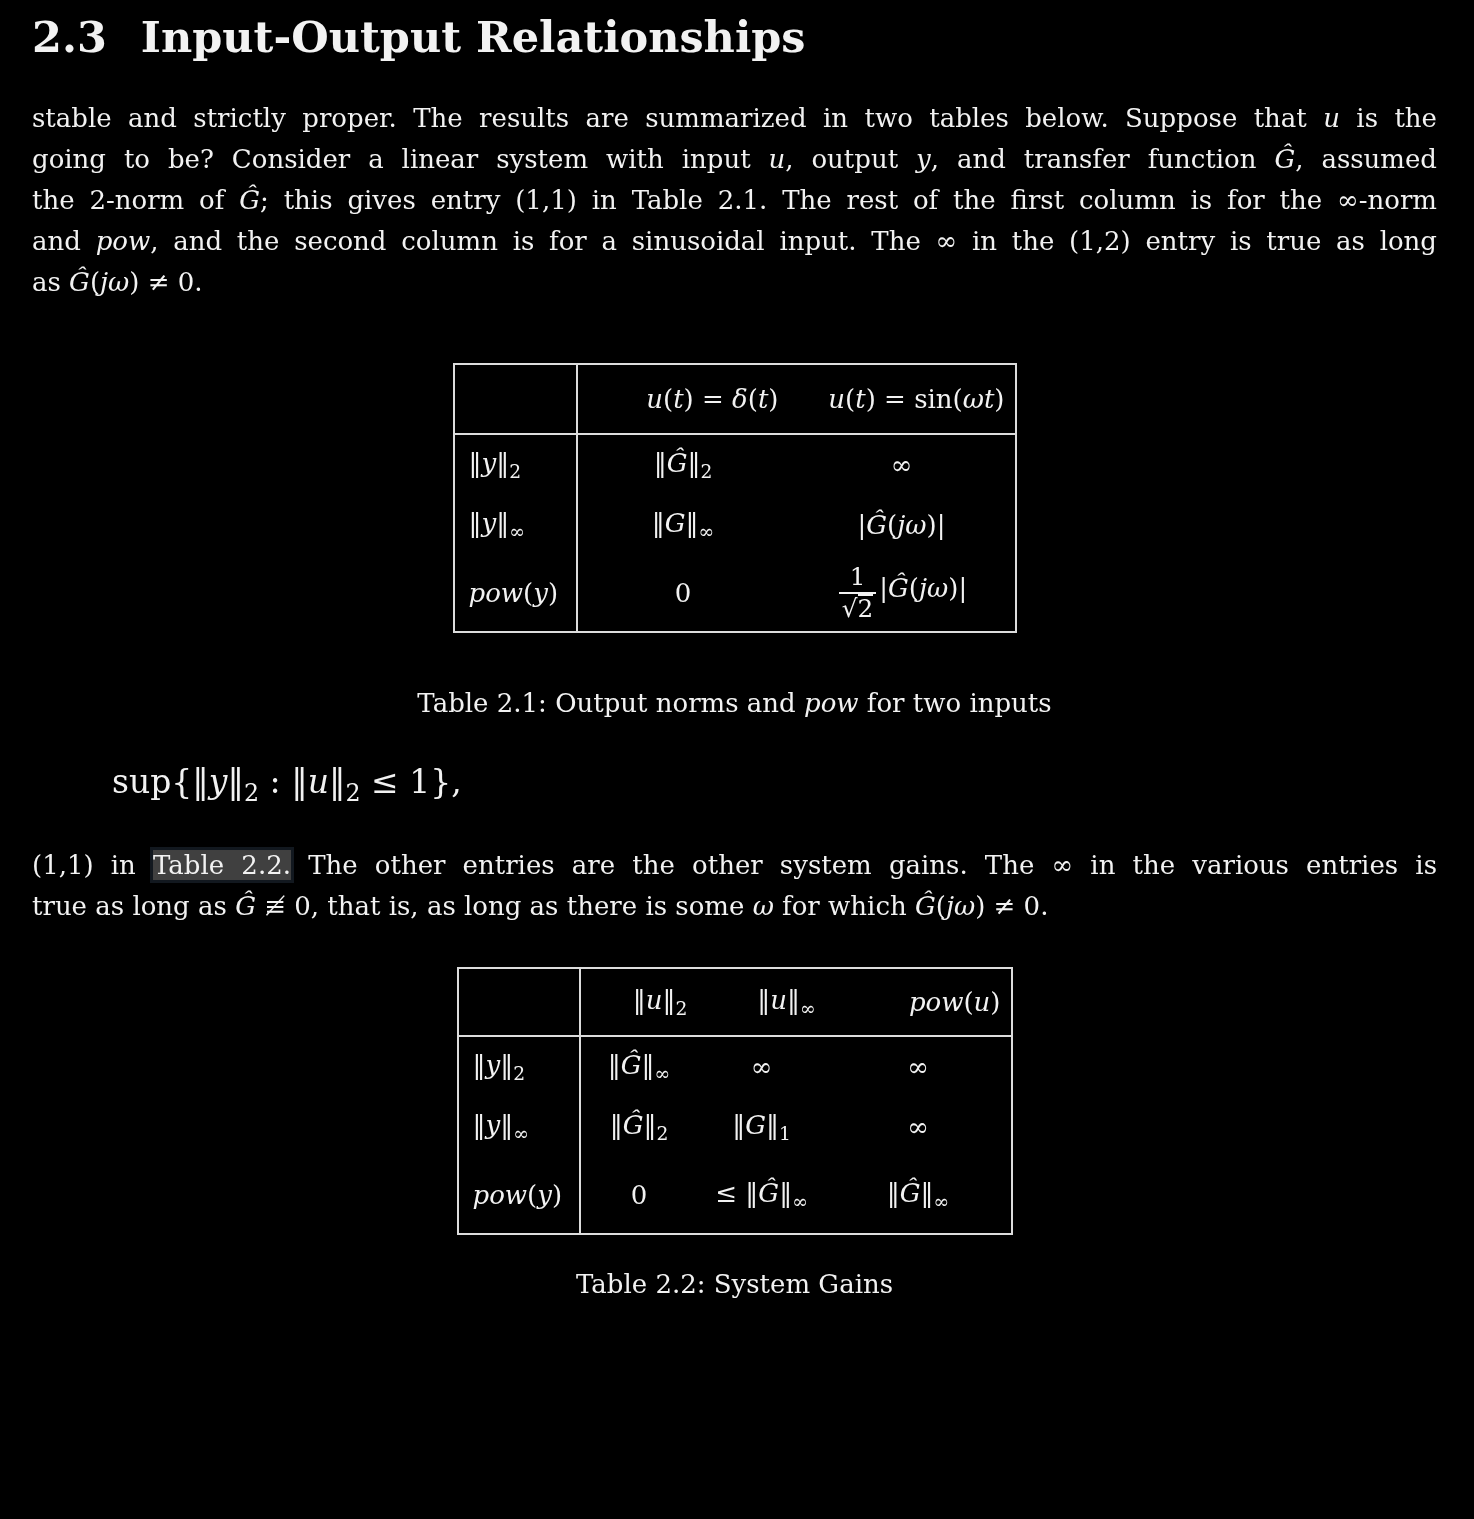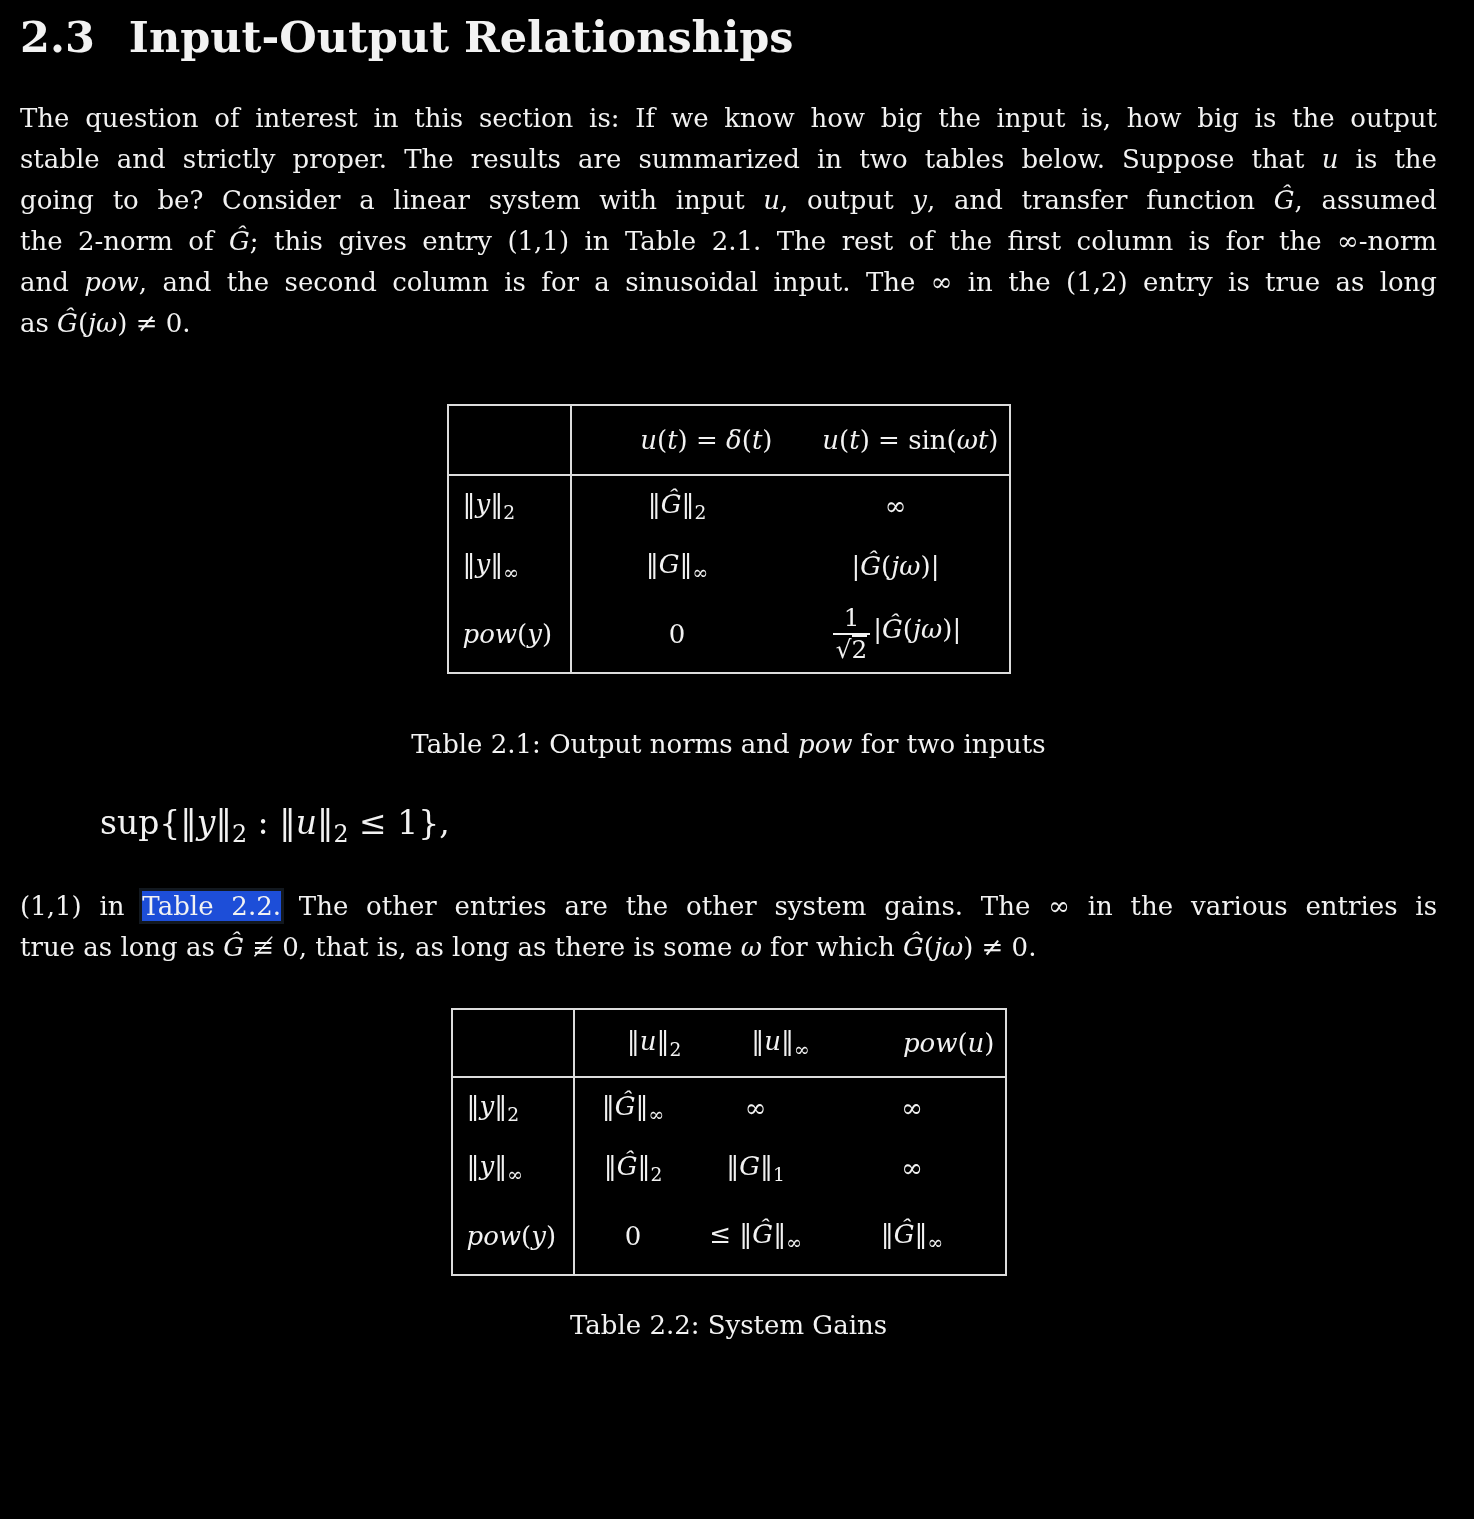--- a/index.html
+++ b/index.html
@@ -3,21 +3,21 @@
 <meta charset="utf-8">
 <style>
   html,body{margin:0;padding:0;}
   body{
     width:1474px;height:1519px;
     background:#000000;color:#f2f2f2;
     font-family:"DejaVu Serif","Liberation Serif",serif;
     font-size:26px;
     overflow:hidden;
   }
-  .page{box-sizing:border-box;width:1474px;height:1196px;padding:12px 37px 0 20px;}
+  .page{box-sizing:border-box;width:1474px;height:1196px;padding:12px 37px 0 32px;}
   em{font-style:italic;}
   sub{font-size:0.72em;}
 
   .heading{font-weight:bold;font-size:43px;line-height:50px;}
   .heading .hnum{margin-right:34px;}
 
   .para{margin-top:36px;}
   .pline{
     line-height:41px;
     text-align:justify;
@@ -70,33 +70,32 @@
     display:inline-block;
     vertical-align:-0.78em;
     text-align:center;
     margin:0 3px;
     font-size:0.95em;
   }
   .frac .fnum{display:block;line-height:1.15;}
   .frac .fden{display:block;border-top:2px solid currentColor;line-height:1.15;padding:0 3px;}
   .vinc{display:inline-block;border-top:2px solid currentColor;line-height:1.05;}
 
-  .linkbox{background:#1d4ed8;box-shadow:0 0 0 3px #12181f;}
+  .linkbox{background:#404040;box-shadow:0 0 0 3px #12181f;}
 </style>
 </head>
 <body>
 
 <div class="page">
 
   <div class="heading">
     <span class="hnum">2.3</span><span>Input-Output Relationships</span>
   </div>
 
   <div class="para">
-    <div class="pline">The question of interest in this section is: If we know how big the input is, how big is the output</div>
     <div class="pline">stable and strictly proper. The results are summarized in two tables below. Suppose that <em>u</em> is the</div>
     <div class="pline">going to be? Consider a linear system with input <em>u</em>, output <em>y</em>, and transfer function <em>Ĝ</em>, assumed</div>
     <div class="pline">the 2-norm of <em>Ĝ</em>; this gives entry (1,1) in Table 2.1. The rest of the first column is for the ∞-norm</div>
     <div class="pline">and <em>pow</em>, and the second column is for a sinusoidal input. The ∞ in the (1,2) entry is true as long</div>
     <div class="pline plast">as <em>Ĝ</em>(<em>jω</em>) ≠ 0.</div>
   </div>
 
   <div class="tablewrap">
     <table class="mtable t21">
       <colgroup>

